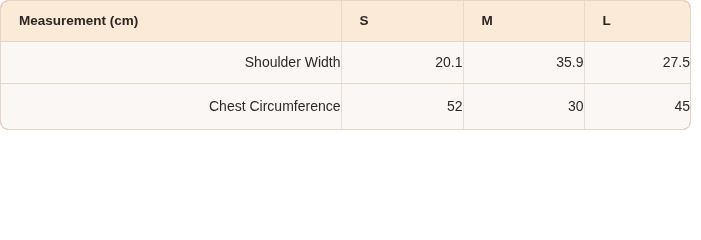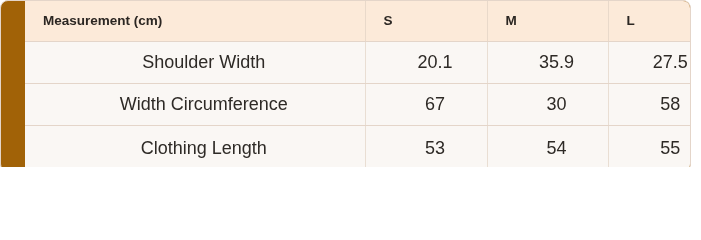--- a/index.html
+++ b/index.html
@@ -14,22 +14,21 @@
     overflow: hidden;
   }
 
   .table-wrap {
     box-sizing: border-box;
     width: 691px;
     margin: 0 0 0 0;
     border: 1px solid #e4d5c9;
     border-radius: 8px;
     overflow: hidden;
-    background: #a16207;
-    padding-left: 24px;
+    background: #ef4444;
   }
 
   table.size-chart {
     border-collapse: collapse;
     width: 100%;
     table-layout: fixed;
   }
 
   table.size-chart col.c-measure { width: 340px; }
   table.size-chart col.c-s       { width: 122px; }
@@ -50,23 +49,23 @@
     white-space: nowrap;
     overflow: hidden;
   }
   table.size-chart thead th:last-child {
     border-right: none;
   }
 
   table.size-chart tbody td {
     background: #faf7f4;
     color: #2e2a26;
-    font-size: 18px;
+    font-size: 14px;
     font-weight: normal;
-    text-align: center;
+    text-align: right;
     padding: 0 0 0 18px;
     height: 41px;
     line-height: 41px;
     border-right: 1px solid #e9ded3;
     border-bottom: 1px solid #e4d5c9;
     white-space: nowrap;
     overflow: hidden;
   }
   table.size-chart tbody td:last-child {
     border-right: none;
@@ -98,26 +97,20 @@
       </tr>
     </thead>
     <tbody>
       <tr>
         <td>Shoulder Width</td>
         <td>20.1</td>
         <td>35.9</td>
         <td>27.5</td>
       </tr>
       <tr>
-        <td>Width Circumference</td>
-        <td>67</td>
+        <td>Chest Circumference</td>
+        <td>52</td>
         <td>30</td>
-        <td>58</td>
-      </tr>
-      <tr>
-        <td>Clothing Length</td>
-        <td>53</td>
-        <td>54</td>
-        <td>55</td>
+        <td>45</td>
       </tr>
     </tbody>
   </table>
 </div>
 
 </body></html>

